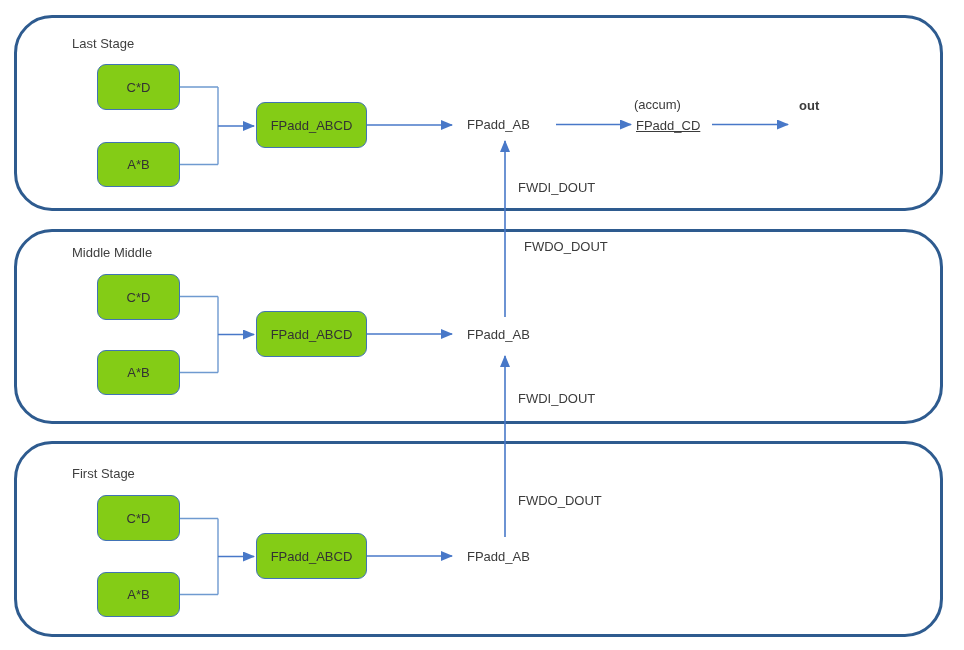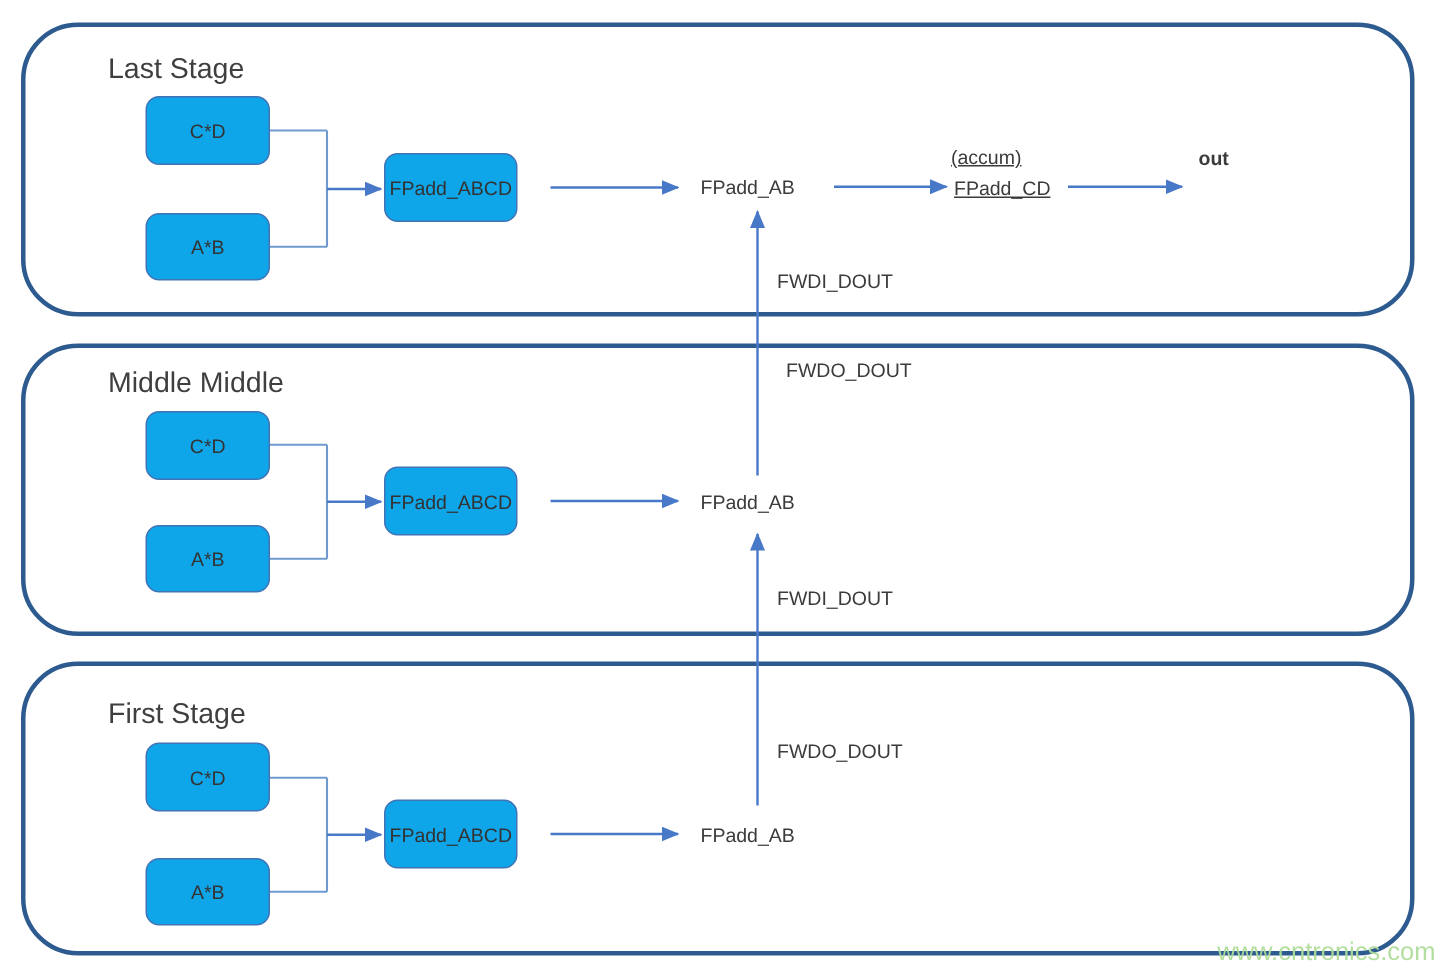--- a/index.html
+++ b/index.html
@@ -20,42 +20,42 @@
     border-radius:38px;
     background:transparent;
     box-sizing:border-box;
   }
   #stage-last{top:15px;height:196px;}
   #stage-middle{top:229px;height:195px;}
   #stage-first{top:441px;height:196px;}
 
   .stage-title{
     position:absolute;
-    font-size:19px;
+    font-size:13px;
     color:#3f3f3f;
     white-space:nowrap;
   }
   #title-last{left:72px;top:36px;}
   #title-middle{left:72px;top:245px;}
   #title-first{left:72px;top:466px;}
 
   
   .box{
     position:absolute;
     box-sizing:border-box;
-    background:#0ea5e9;
+    background:#84cc16;
     border:1.5px solid #4173b5;
     border-radius:9px;
     display:flex;align-items:center;justify-content:center;
     font-size:13px;color:#333333;
     z-index:2;
     white-space:nowrap;
   }
   .box.small{width:83px;height:46px;}
-  .box.wide{width:89px;height:46px;}
+  .box.wide{width:111px;height:46px;}
 
   #b-l-cd{left:97px;top:64px;}
   #b-l-ab{left:97px;top:142px;height:45px;}
   #b-l-fp{left:256px;top:102px;}
   #b-m-cd{left:97px;top:274px;}
   #b-m-ab{left:97px;top:350px;height:45px;}
   #b-m-fp{left:256px;top:311px;}
   #b-f-cd{left:97px;top:495px;}
   #b-f-ab{left:97px;top:572px;height:45px;}
   #b-f-fp{left:256px;top:533px;}
@@ -64,21 +64,21 @@
   .nodetext{
     position:absolute;
     font-size:13px;
     line-height:14px;
     height:14px;
     color:#3b3b3b;
     white-space:nowrap;
     z-index:2;
   }
   #t-l-ab{left:467px;top:118px;}
-  #t-accum{left:634px;top:98px;text-decoration:underline;}
+  #t-accum{left:634px;top:98px;}
   #t-l-cd{left:636px;top:119px;text-decoration:underline;}
   #t-out{left:799px;top:99px;font-weight:bold;}
   #t-m-ab{left:467px;top:328px;}
   #t-f-ab{left:467px;top:550px;}
 
   #t-fwdi-last{left:518px;top:181px;}
   #t-fwdo-mid{left:524px;top:240px;}
   #t-fwdi-mid{left:518px;top:392px;}
   #t-fwdo-first{left:518px;top:494px;}
 
@@ -155,15 +155,14 @@
   <span class="nodetext" id="t-l-cd">FPadd_CD</span>
   <span class="nodetext" id="t-out">out</span>
   <span class="nodetext" id="t-m-ab">FPadd_AB</span>
   <span class="nodetext" id="t-f-ab">FPadd_AB</span>
 
   <span class="nodetext" id="t-fwdi-last">FWDI_DOUT</span>
   <span class="nodetext" id="t-fwdo-mid">FWDO_DOUT</span>
   <span class="nodetext" id="t-fwdi-mid">FWDI_DOUT</span>
   <span class="nodetext" id="t-fwdo-first">FWDO_DOUT</span>
 
-  <span id="watermark">www.cntronics.com</span>
 
 </div>
 
 </body></html>

